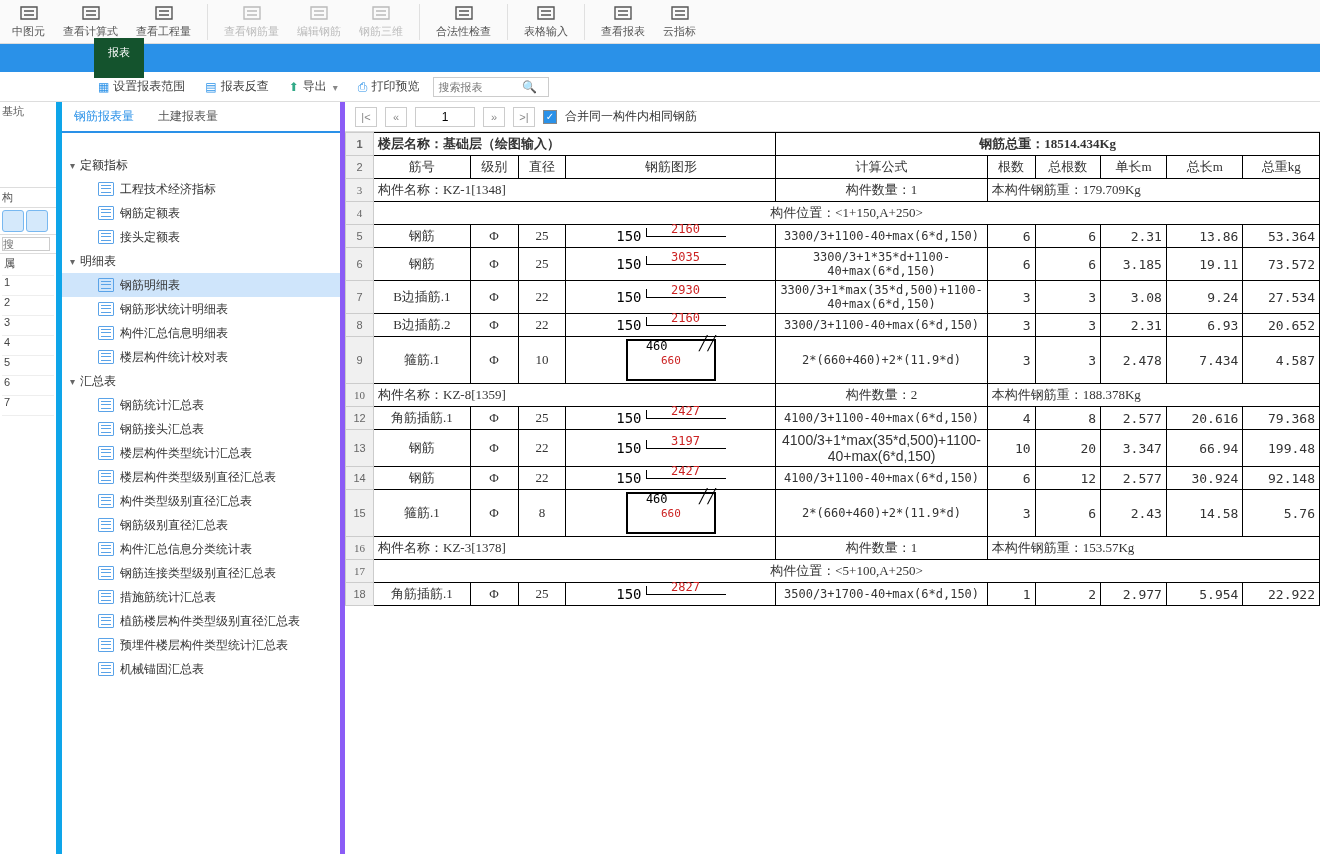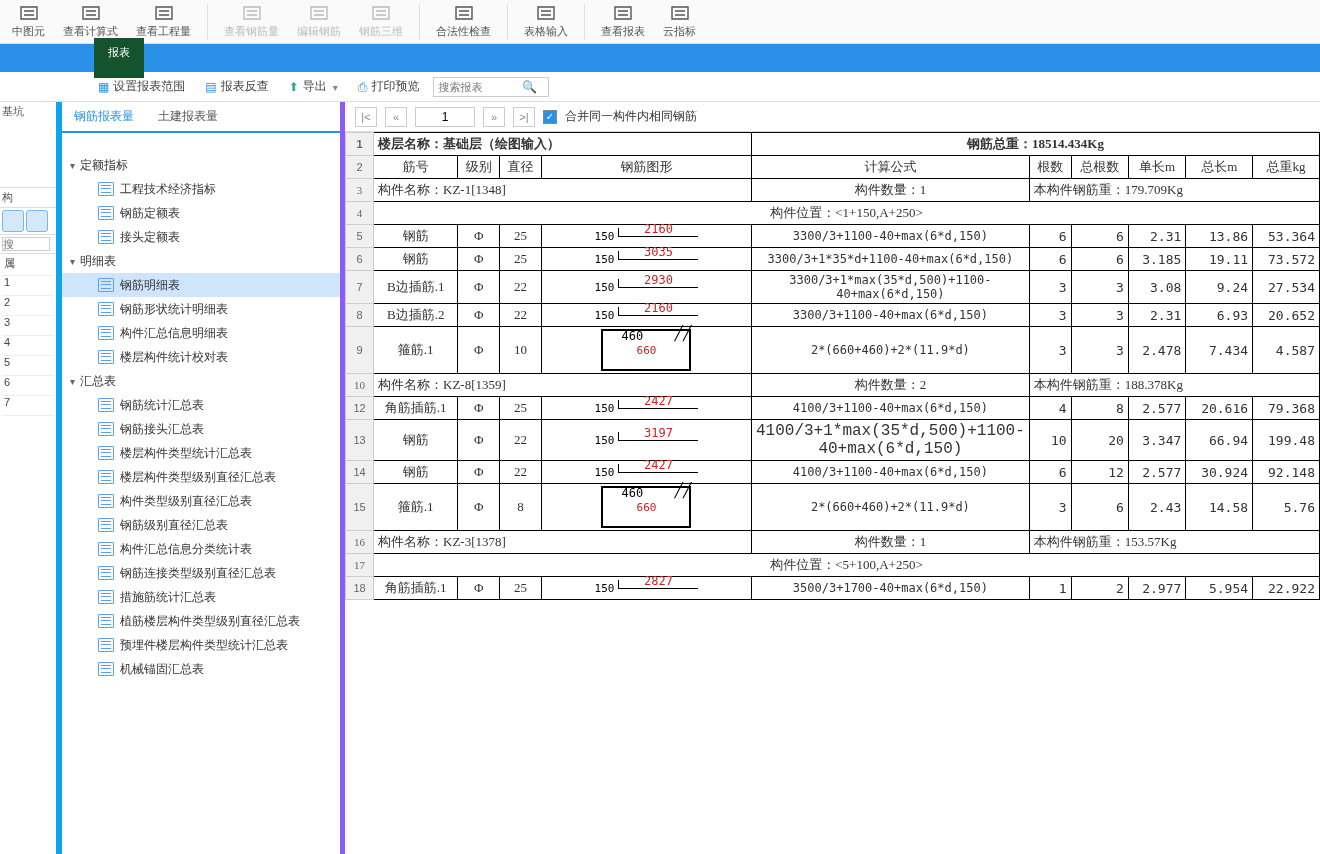--- a/index.html
+++ b/index.html
@@ -71,21 +71,21 @@
 .rpt th, .rpt td { border: 1px solid #000; padding: 2px 4px; vertical-align: middle; }
 .rpt td.rownum { width: 28px; text-align: center; background: #f0f0f0; border-color: #ccc; color:#666; font-family: sans-serif; font-size:11px; }
 .rpt .title-row td { font-weight: bold; }
 .rpt .hdr td { text-align: center; font-weight: normal; }
 .rpt .sec td { font-family: "SimSun"; }
 .rpt .num { text-align: right; font-family: monospace; }
 .rpt .ctr { text-align: center; }
 
 
 .shape { display: flex; align-items: center; justify-content: center; gap: 4px; font-family: monospace; font-size: 12px; }
-.shape .end { font-size: 11px; color: #000; }
+.shape .end { font-size: 14px; color: #000; }
 .shape .line { height: 1px; background: #000; width: 80px; position: relative; }
 .shape .line::before { content: ""; position: absolute; left: 0; top: -8px; width: 1px; height: 8px; background: #000; }
 .shape .dim { position: absolute; top: -14px; width: 100%; text-align: center; color: #c22; font-size: 12px; }
 .shape .rect { border: 2px solid #000; width: 90px; height: 42px; display: flex; align-items: center; justify-content: space-around; position: relative; }
 .shape .rect .d { color: #c22; font-size: 11px; }
 .shape .rect .d.top { position: absolute; top: -2px; left: 18px; font-size: 12px; color:#000; }
 .shape .rect .tick { position: absolute; right: -2px; top: -6px; font-size: 14px; color:#000; }
 
 svg.ri path { stroke: currentColor; fill: none; stroke-width: 1.4; }
 </style>
@@ -594,21 +594,21 @@
                 <td class="ctr">Φ</td>
                 <td class="ctr">22</td>
                 <td>
                   <div class="shape">
                     <span class="end">150</span>
                     <span class="line">
                       <span class="dim">3197</span>
                     </span>
                   </div>
                 </td>
-                <td class="ctr" style="font-family:Liberation Mono, monospace;font-size:16px">4100/3+1*max(35*d,500)+1100-40+max(6*d,150)</td>
+                <td class="ctr" style="font-family:Liberation Sans, sans-serif;font-size:14px">4100/3+1*max(35*d,500)+1100-40+max(6*d,150)</td>
                 <td class="num">10</td>
                 <td class="num">20</td>
                 <td class="num">3.347</td>
                 <td class="num">66.94</td>
                 <td class="num">199.48</td>
               </tr>
               <tr>
                 <td class="rownum">14</td>
                 <td class="ctr">钢筋</td>
                 <td class="ctr">Φ</td>

